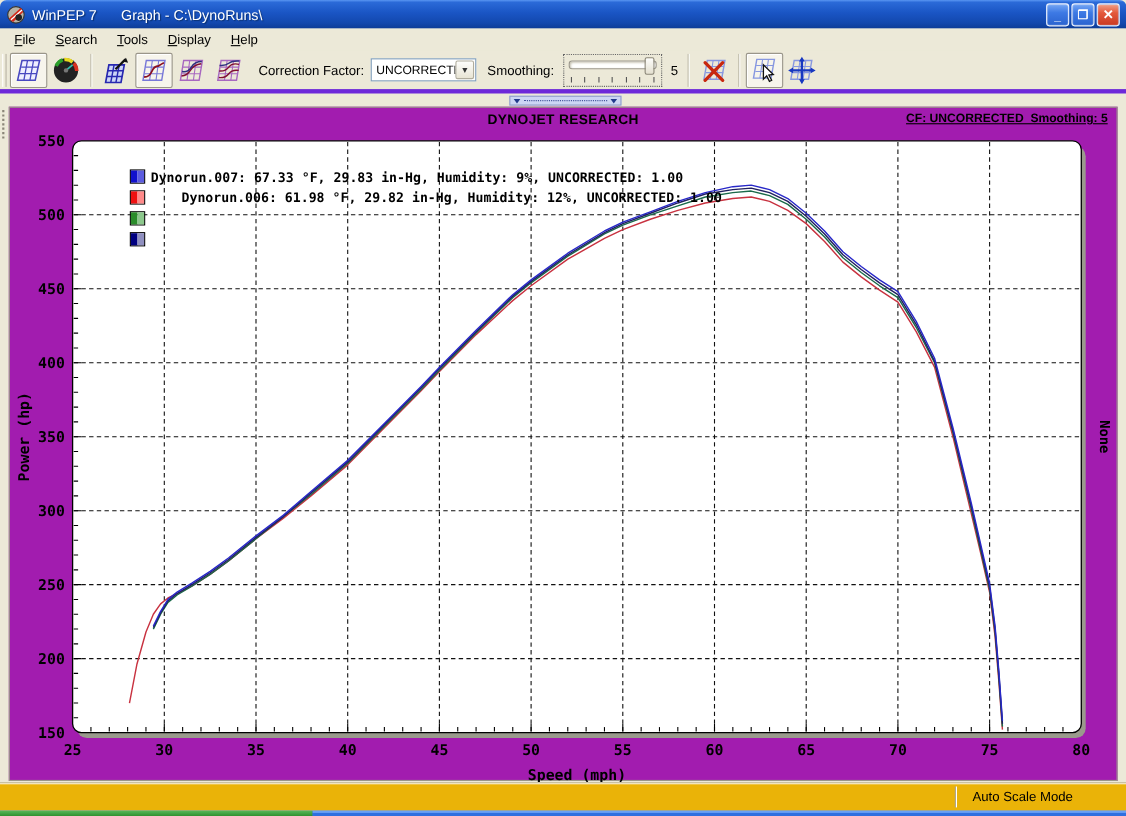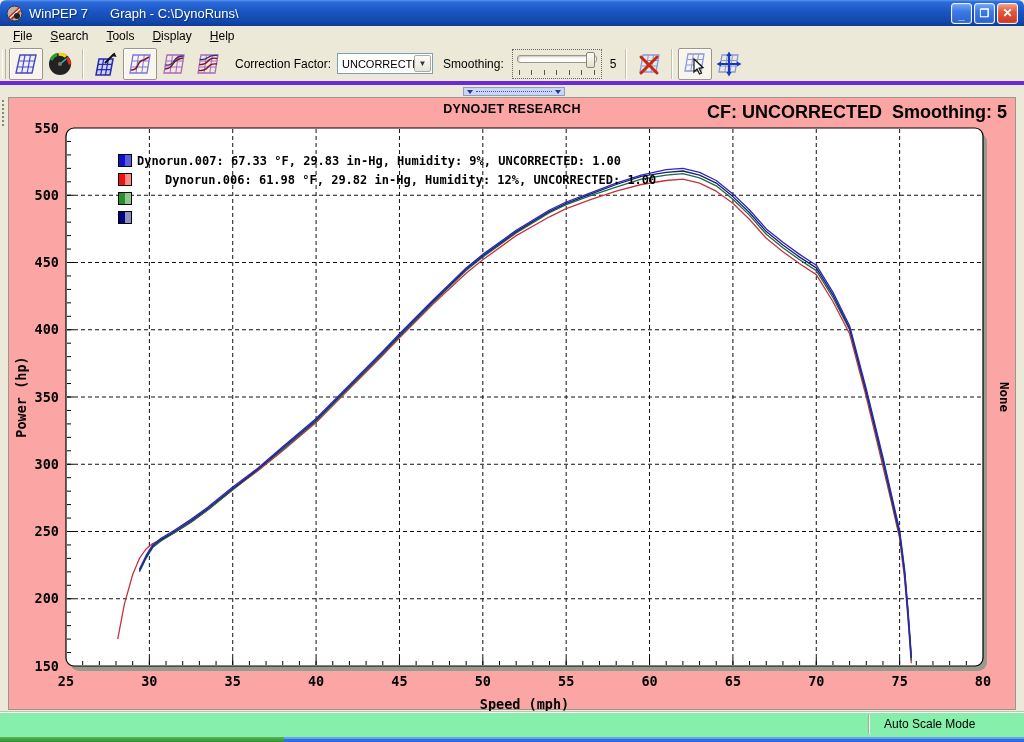--- a/index.html
+++ b/index.html
@@ -56,33 +56,33 @@
 
   
   .splitter-widget { position:absolute; left:463px; top:87px; width:102px; height:9px;
     background:#ccd6f4; border:1px solid #8f9cc8; display:flex; align-items:center; justify-content:space-between; padding:0 3px; }
   .splitter-widget .tri { width:0; height:0; border-left:3px solid transparent; border-right:3px solid transparent; border-top:4px solid #223a8c; }
   .splitter-widget .dots { flex:1; margin:0 3px; border-top:1px dotted #44549c; height:0; }
 
   
   .left-gutter-grip { position:absolute; left:2px; top:100px; width:4px; height:26px; border-left:2px dotted #8a8678; }
   .chart-panel { position:absolute; left:8px; top:97px; width:1008px; height:613px;
-    background:#fca5a5; border:1px solid #9a968a; }
+    background:#a21caf; border:1px solid #9a968a; }
   .chart-header-center { position:absolute; left:0; right:0; top:4px; text-align:center;
     font-size:12.5px; font-weight:bold; letter-spacing:0.3px; color:#000; }
-  .chart-header-right { position:absolute; right:8px; top:4px; font-size:18px; font-weight:bold; color:#000; white-space:pre; }
+  .chart-header-right { position:absolute; right:8px; top:4px; font-size:11px; font-weight:bold; color:#000; white-space:pre;text-decoration:underline; }
   #chart-svg { position:absolute; left:0; top:0; }
   #legend { position:absolute; left:4px; top:0; width:100%; height:100%; pointer-events:none; }
   .legend-row { position:absolute; display:flex; align-items:center; height:15px;
     font-family:"DejaVu Sans Mono", monospace; font-size:12px; font-weight:bold; color:#000; white-space:pre; }
   .legend-swatch { width:14px; height:13px; border:1px solid #000; margin-right:5px; display:flex; flex:0 0 auto; }
   .legend-swatch i { flex:1; }
 
   
-  .statusbar { position:absolute; left:0; top:711px; width:1024px; height:26px; background:#86efac;
+  .statusbar { position:absolute; left:0; top:711px; width:1024px; height:26px; background:#eab308;
     border-top:1px solid #c6c2b2; box-shadow:inset 0 1px 0 #fff; }
   .status-div { position:absolute; left:868px; top:3px; bottom:3px; width:2px;
     border-left:1px solid #aaa698; border-right:1px solid #fff; }
   .status-text { position:absolute; left:884px; top:5px; font-size:12px; color:#000; }
 
   
   .taskbar-strip { position:absolute; left:0; top:737px; width:1024px; height:5px; background:#2e6fe0; }
   .taskbar-green { position:absolute; left:0; top:737px; width:284px; height:5px;
     background:linear-gradient(180deg,#58b858,#2e8f2e); }
   .taskbar-blue-hl { position:absolute; left:284px; top:737px; width:740px; height:2px; background:#6aa0f4; }

